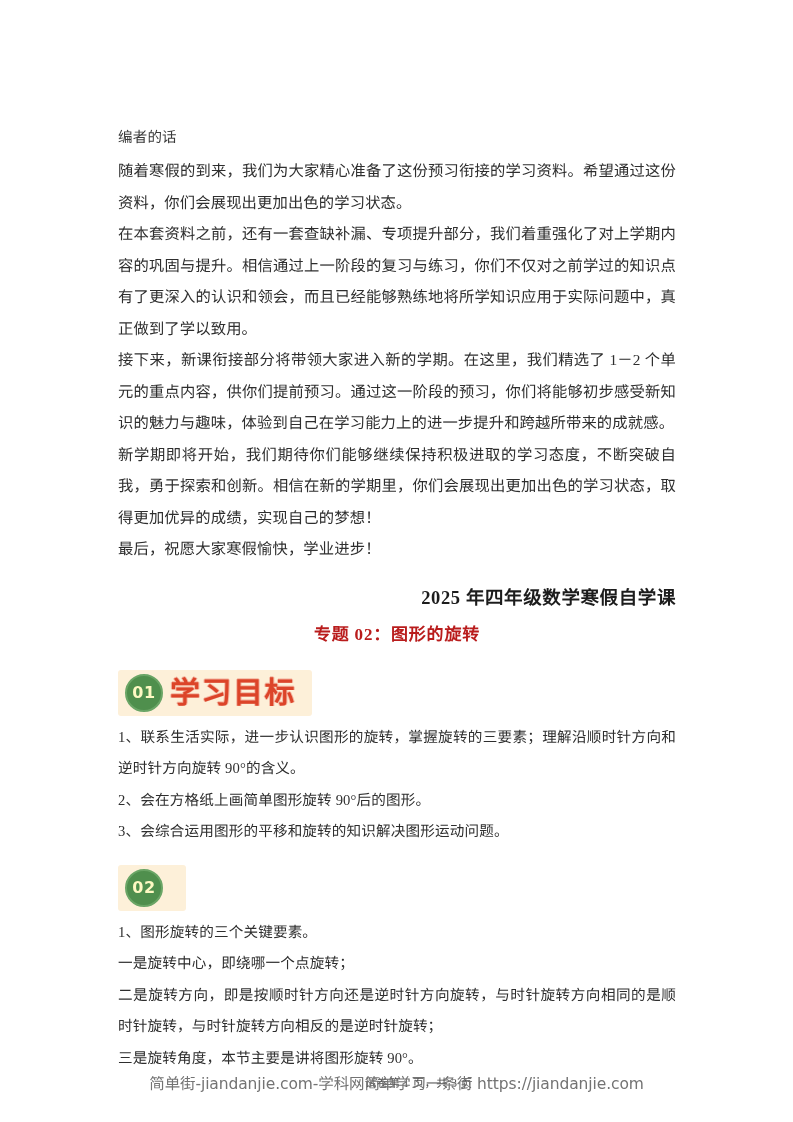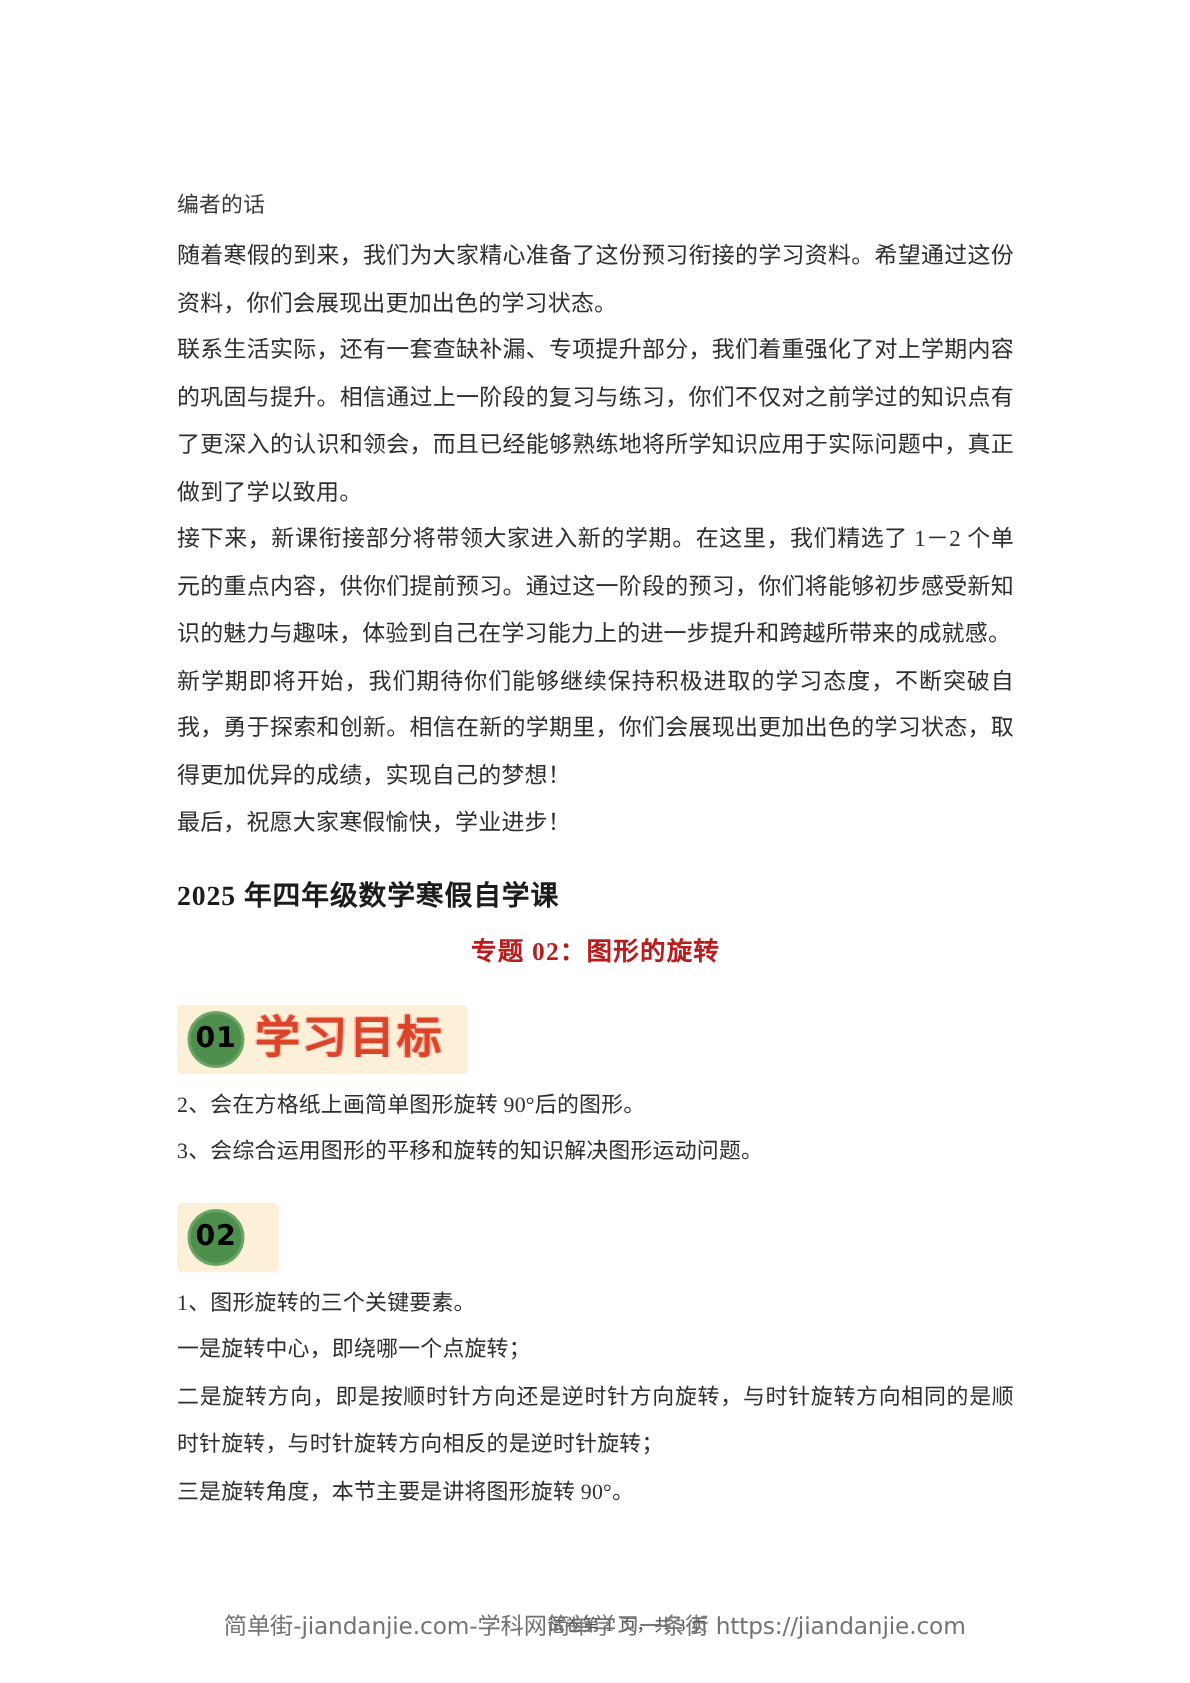--- a/index.html
+++ b/index.html
@@ -45,21 +45,21 @@
     color: #2e2e2e;
     margin: 0;
     text-align: justify;
     text-justify: inter-ideograph;
     letter-spacing: 0.15px;
   }
   .para + .para { margin-top: 0; }
 
   
   .doc-title {
-    text-align: left;
+    text-align: right;
     font-size: 18.5px;
     font-weight: bold;
     line-height: 34px;
     color: #1c1c1c;
     letter-spacing: 0.6px;
     margin: 16px 0 0 0;
     font-family: "Liberation Serif", "DejaVu Serif", serif;
   }
   .doc-subtitle {
     text-align: center;
@@ -88,23 +88,23 @@
     background: #4f8f4d;
     border: 2px solid #6aa566;
     box-sizing: border-box;
     display: flex;
     align-items: center;
     justify-content: center;
     flex: 0 0 auto;
     margin-right: 7px;
   }
   .badge-num {
-    color: #000000;
+    color: #fef9c3;
     font-family: "DejaVu Sans", "Liberation Sans", sans-serif;
-    font-size: 19px;
+    font-size: 16px;
     font-weight: bold;
     letter-spacing: 0.5px;
     line-height: 1;
   }
   .badge-text {
     color: #dc4429;
     font-size: 30px;
     font-weight: bold;
     letter-spacing: 1.5px;
     font-family: "DejaVu Sans", "Liberation Sans", sans-serif;
@@ -162,36 +162,37 @@
 </head>
 <body>
 
 <div class="page">
 
   <div class="content">
 
     <p class="lead-label">编者的话</p>
 
     <p class="para">随着寒假的到来，我们为大家精心准备了这份预习衔接的学习资料。希望通过这份资料，你们会展现出更加出色的学习状态。</p>
-    <p class="para">联系生活实际，还有一套查缺补漏、专项提升部分，我们着重强化了对上学期内容的巩固与提升。相信通过上一阶段的复习与练习，你们不仅对之前学过的知识点有了更深入的认识和领会，而且已经能够熟练地将所学知识应用于实际问题中，真正做到了学以致用。</p>
+    <p class="para">在本套资料之前，还有一套查缺补漏、专项提升部分，我们着重强化了对上学期内容的巩固与提升。相信通过上一阶段的复习与练习，你们不仅对之前学过的知识点有了更深入的认识和领会，而且已经能够熟练地将所学知识应用于实际问题中，真正做到了学以致用。</p>
     <p class="para">接下来，新课衔接部分将带领大家进入新的学期。在这里，我们精选了 1－2 个单元的重点内容，供你们提前预习。通过这一阶段的预习，你们将能够初步感受新知识的魅力与趣味，体验到自己在学习能力上的进一步提升和跨越所带来的成就感。</p>
     <p class="para">新学期即将开始，我们期待你们能够继续保持积极进取的学习态度，不断突破自我，勇于探索和创新。相信在新的学期里，你们会展现出更加出色的学习状态，取得更加优异的成绩，实现自己的梦想！</p>
     <p class="para">最后，祝愿大家寒假愉快，学业进步！</p>
 
     <h1 class="doc-title">2025 年四年级数学寒假自学课</h1>
     <h2 class="doc-subtitle">专题 02：图形的旋转</h2>
 
     
     <div class="badge">
       <span class="badge-circle">
         <span class="badge-num">01</span>
       </span>
       <span class="badge-text">学习目标</span>
     </div>
 
+    <p class="item">1、联系生活实际，进一步认识图形的旋转，掌握旋转的三要素；理解沿顺时针方向和逆时针方向旋转 90°的含义。</p>
     <p class="item">2、会在方格纸上画简单图形旋转 90°后的图形。</p>
     <p class="item">3、会综合运用图形的平移和旋转的知识解决图形运动问题。</p>
 
     
     <div class="badge">
       <span class="badge-circle">
         <span class="badge-num">02</span>
       </span>
     </div>
 

